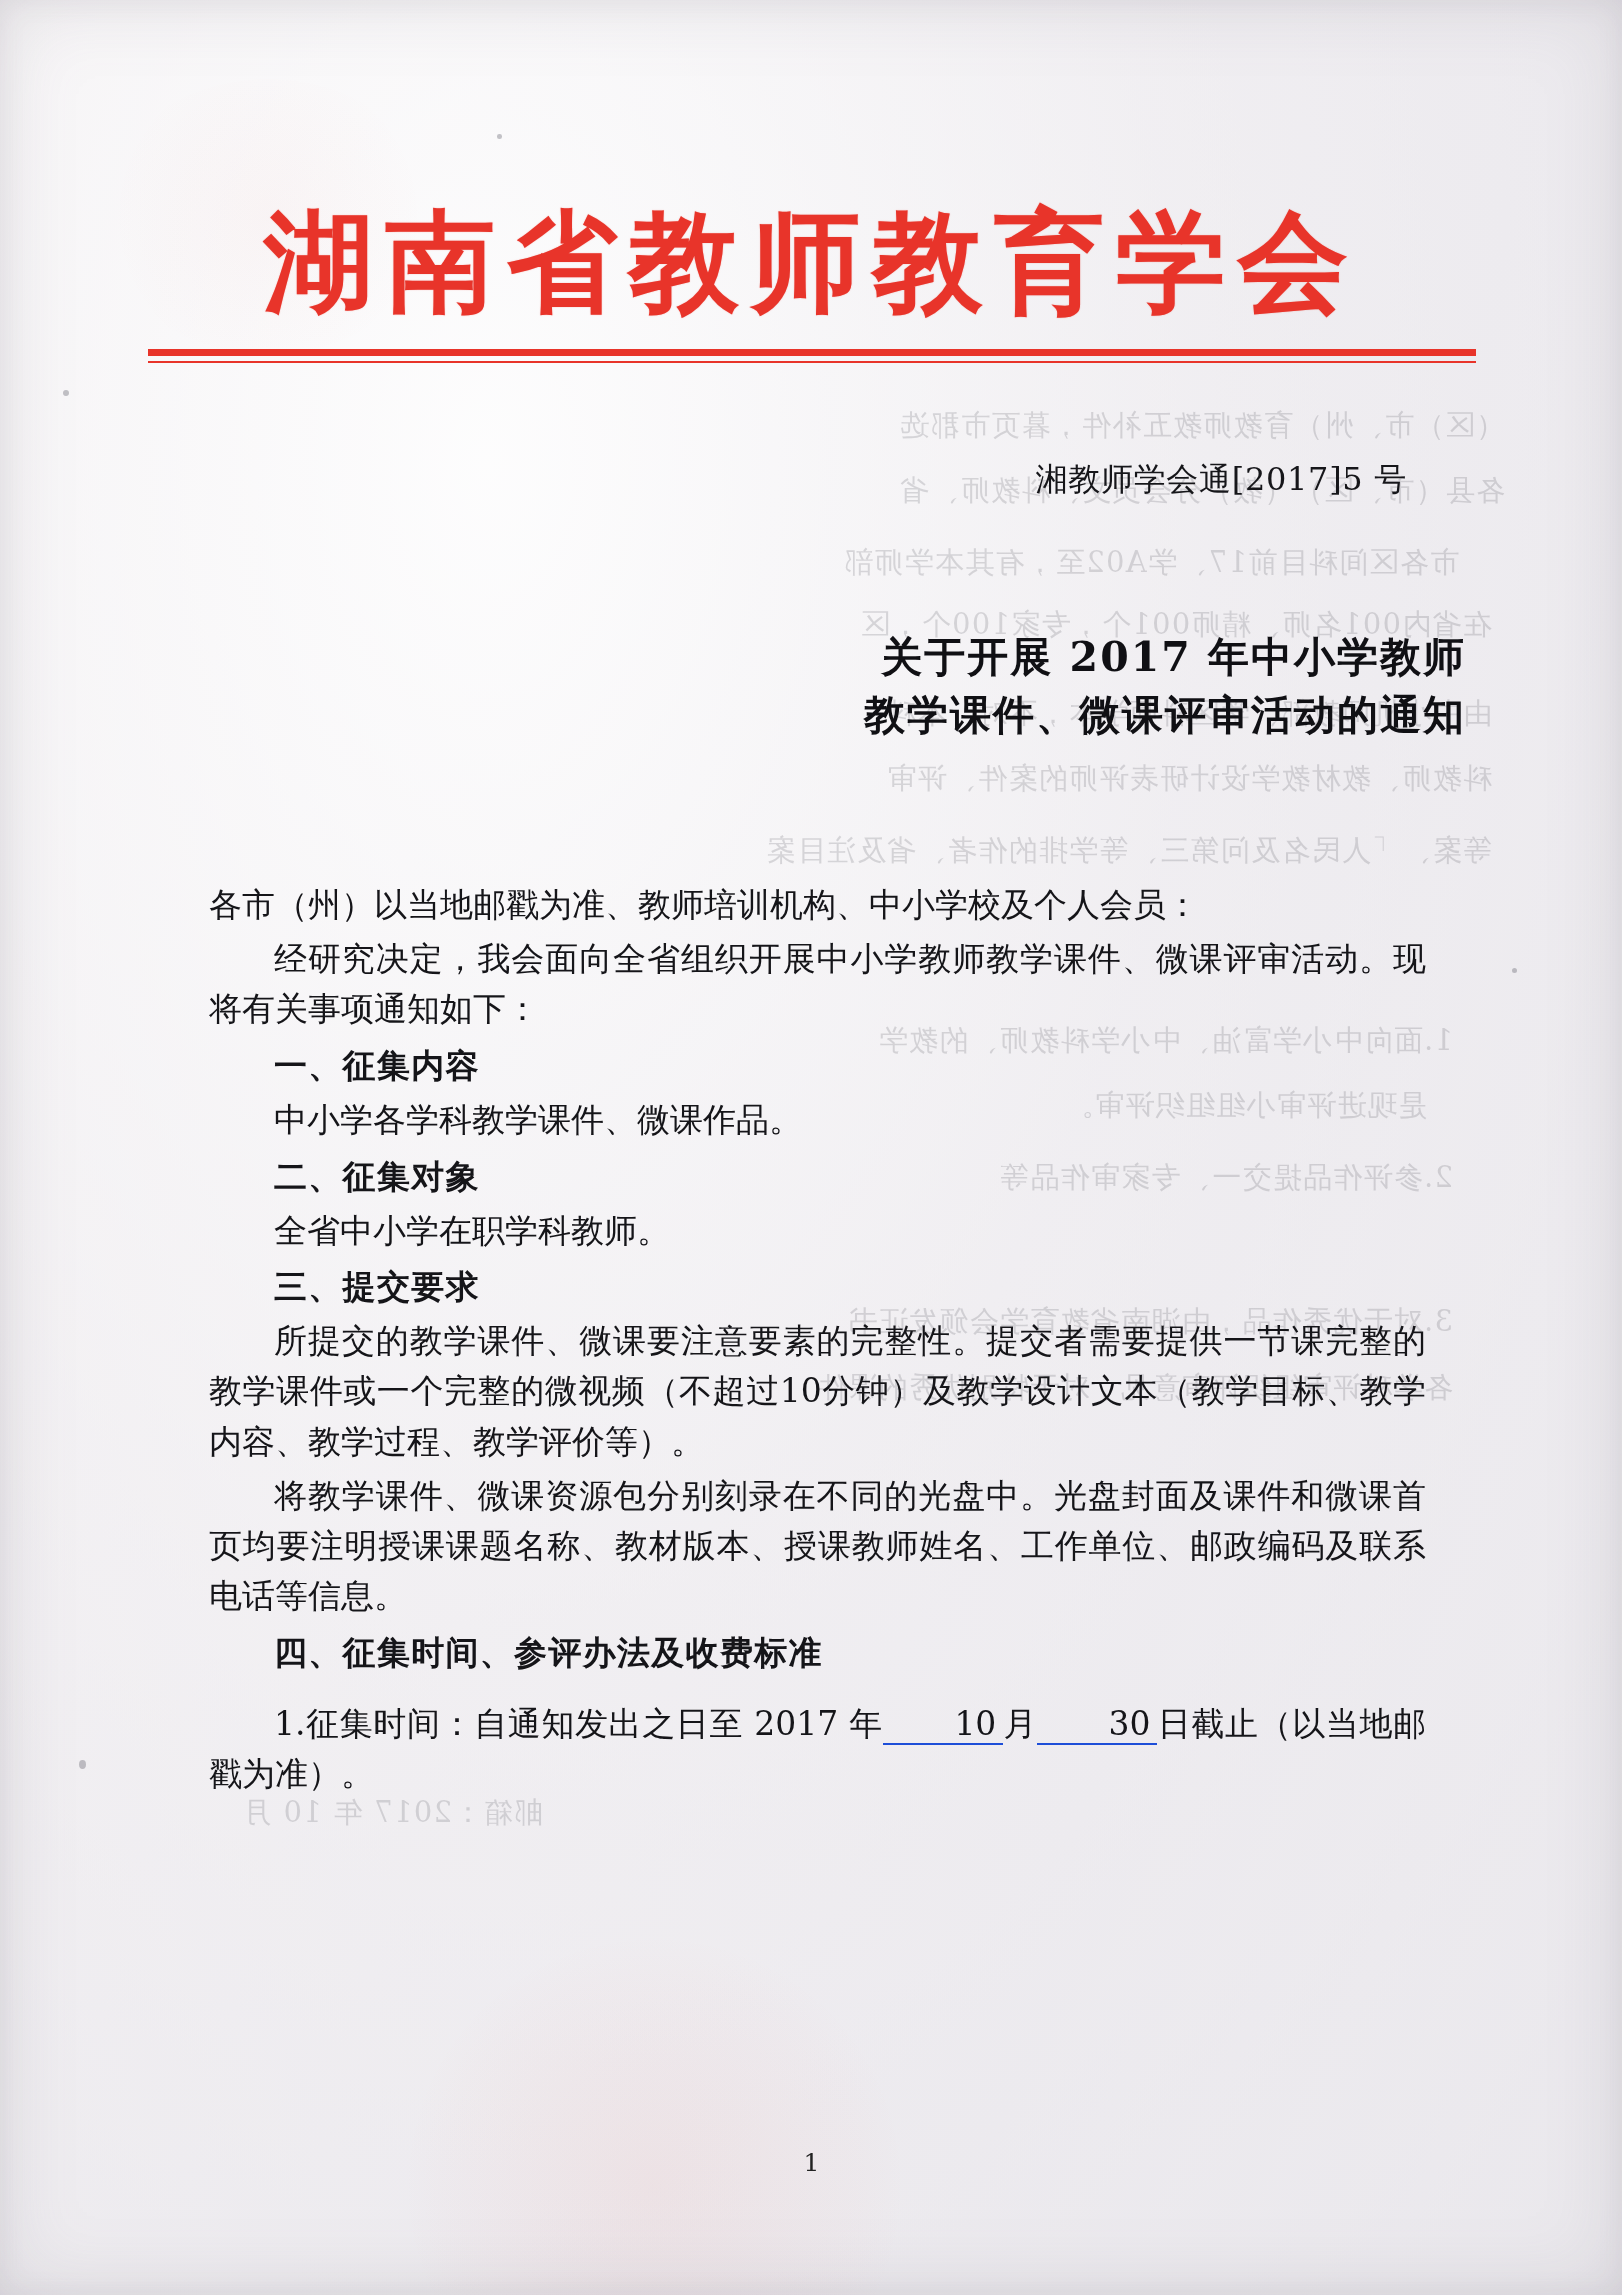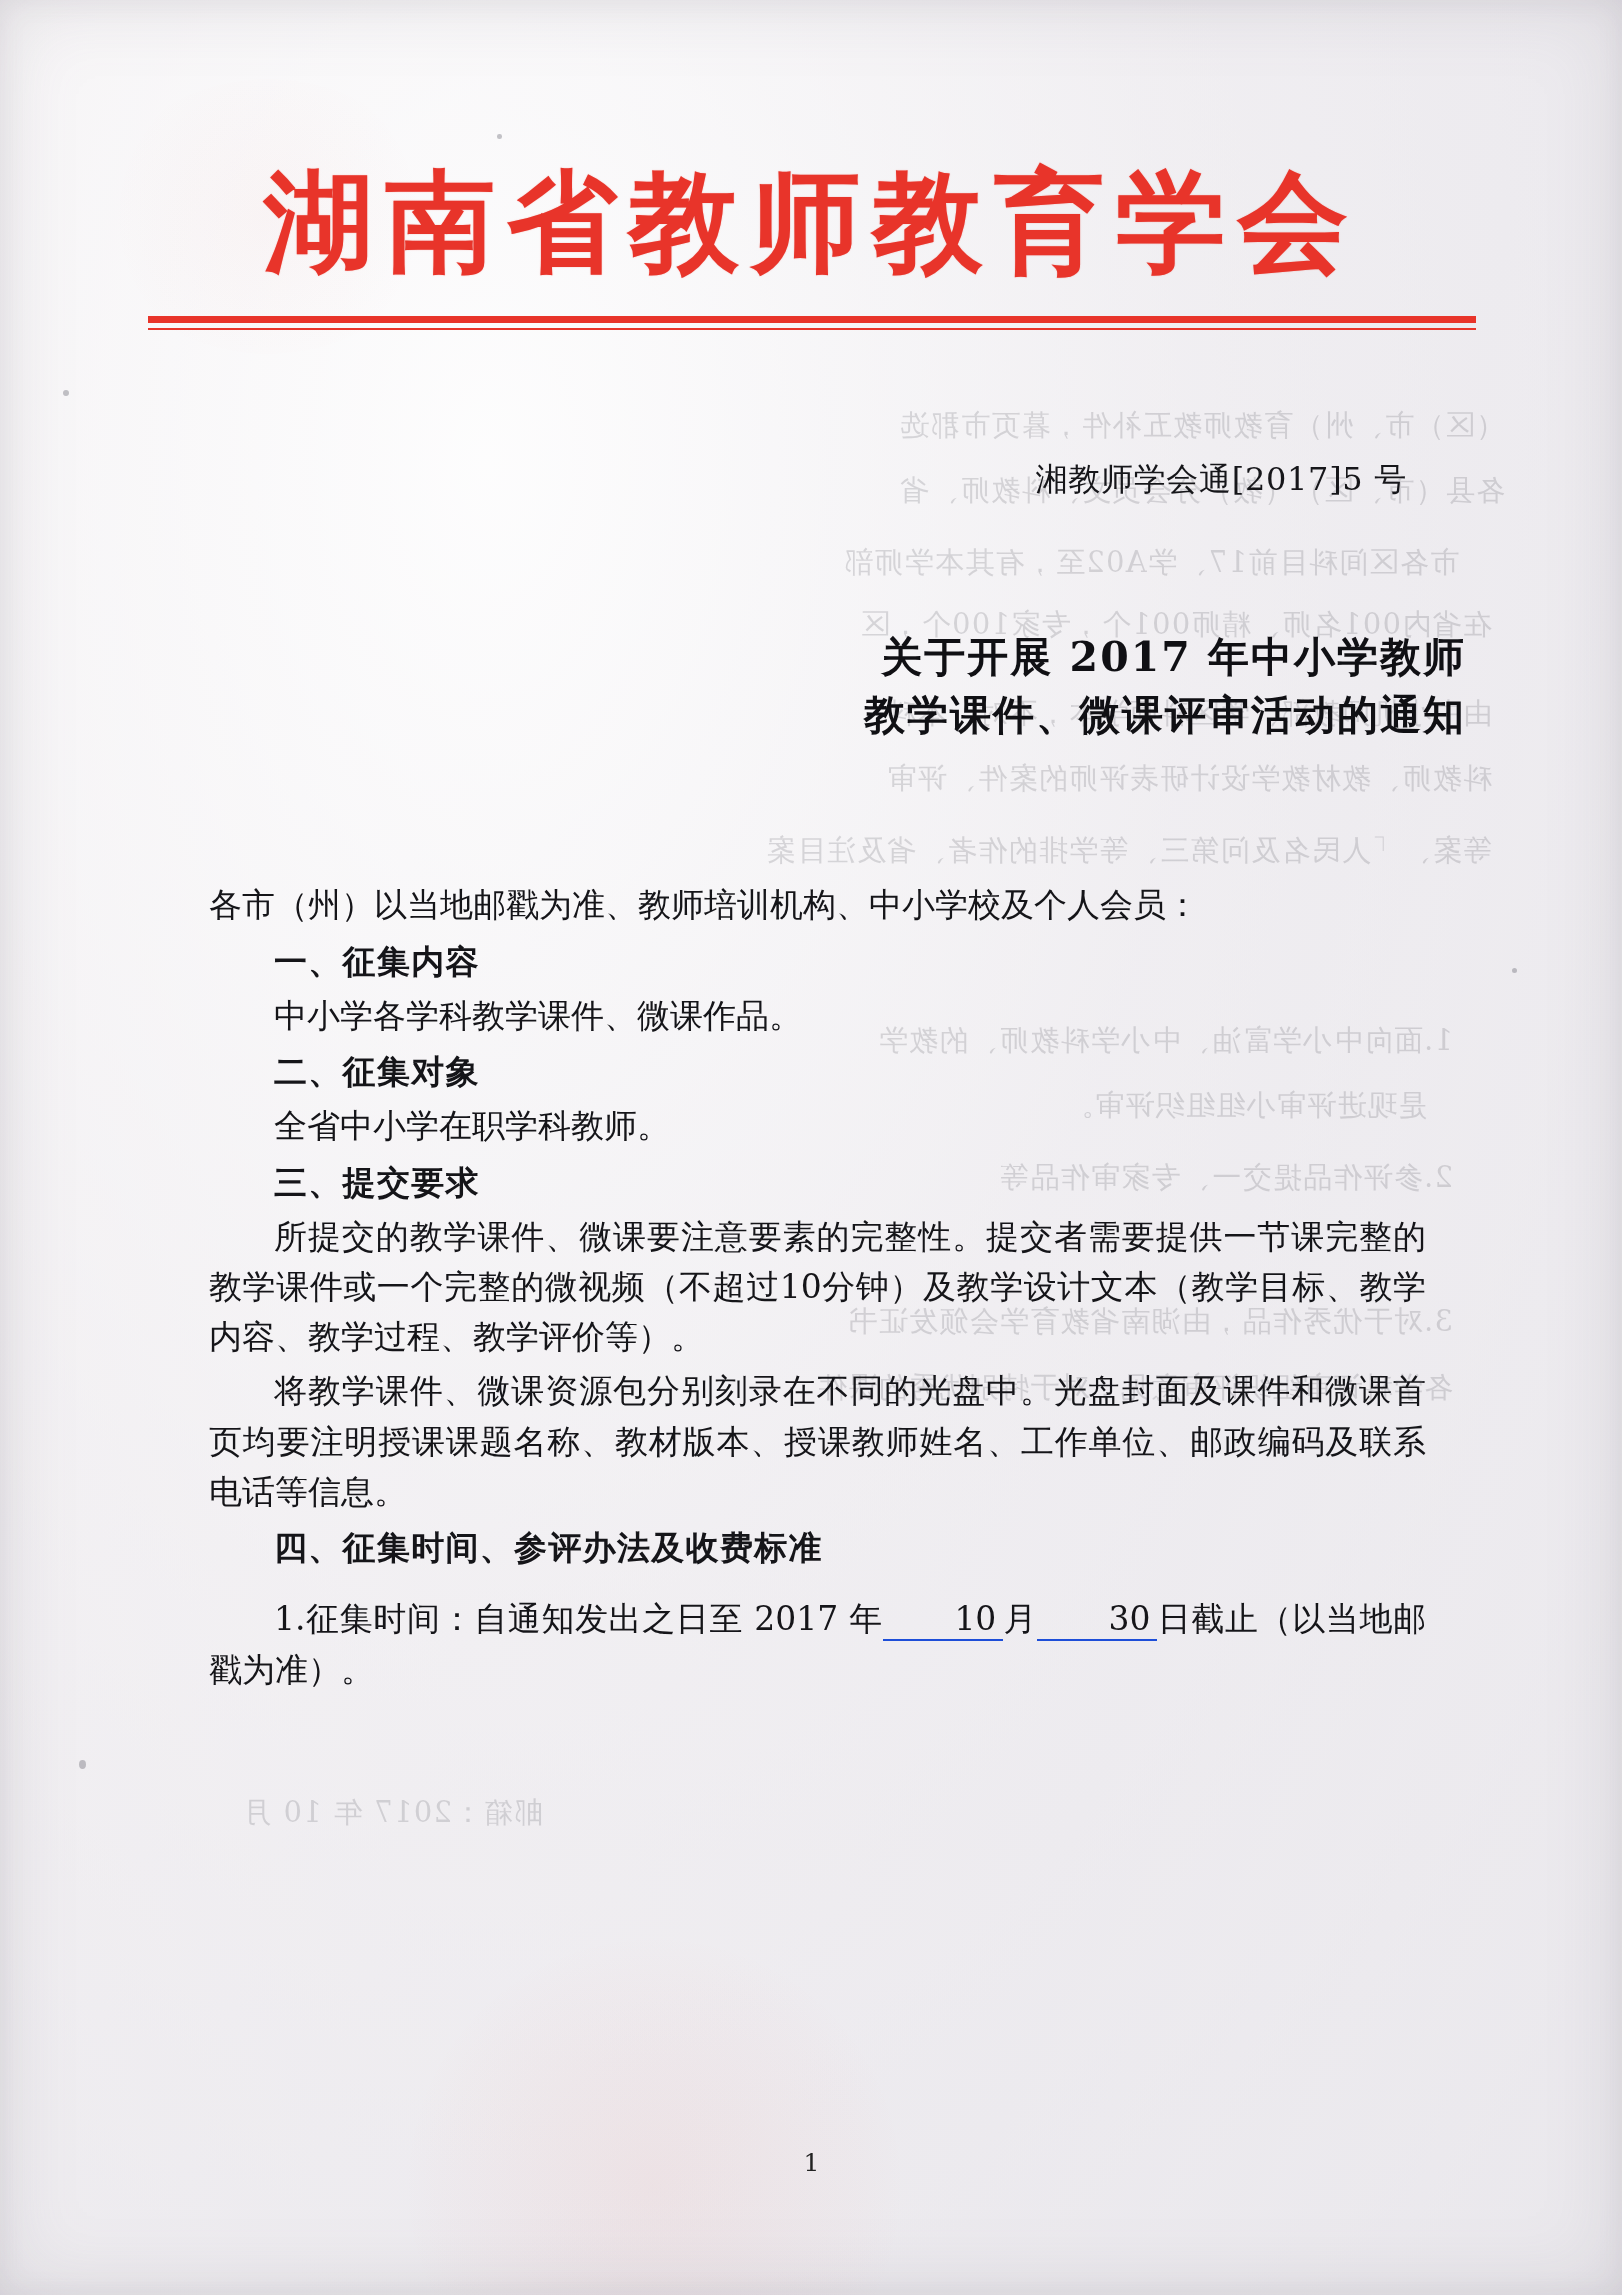--- a/index.html
+++ b/index.html
@@ -42,28 +42,29 @@
   
   .letterhead {
     position: absolute;
     left: 50%;
     transform: translateX(-50%);
     top: 173px;
     width: 1328px;
     text-align: center;
   }
   .letterhead-title {
-    font-family: Liberation Mono, monospace;
+    font-family: Liberation Serif, serif;
     font-weight: bold;
     font-size: 110px;
     letter-spacing: 11.8px;
     color: #e8342a;
     line-height: 1.05;
     white-space: nowrap;
     text-shadow: 0 0 1.3px rgba(232,52,42,0.4);
+    margin-top: 33px;
   }
   .letterhead-rule {
     margin-top: 27.5px;
     height: 7.2px;
     background: #e8342a;
     width: 100%;
   }
   .letterhead-rule.thin {
     margin-top: 4.6px;
     height: 2.6px;
@@ -219,20 +220,21 @@
 
     <div class="title-block">
       <div class="title-line">关于开展 2017 年中小学教师</div>
       <div class="title-line">教学课件、微课评审活动的通知</div>
     </div>
 
     <div class="body-block">
 
       <p class="p">各市（州）以当地邮戳为准、教师培训机构、中小学校及个人会员：</p>
 
+      <p class="p indent">经研究决定，我会面向全省组织开展中小学教师教学课件、微课评审活动。现将有关事项通知如下：</p>
 
       <p class="p heading">一、征集内容</p>
       <p class="p indent">中小学各学科教学课件、微课作品。</p>
 
       <p class="p heading">二、征集对象</p>
       <p class="p indent">全省中小学在职学科教师。</p>
 
       <p class="p heading">三、提交要求</p>
       <p class="p indent">所提交的教学课件、微课要注意要素的完整性。提交者需要提供一节课完整的教学课件或一个完整的微视频（不超过10分钟）及教学设计文本（教学目标、教学内容、教学过程、教学评价等）。</p>
       <p class="p indent">将教学课件、微课资源包分别刻录在不同的光盘中。光盘封面及课件和微课首页均要注明授课课题名称、教材版本、授课教师姓名、工作单位、邮政编码及联系电话等信息。</p>

